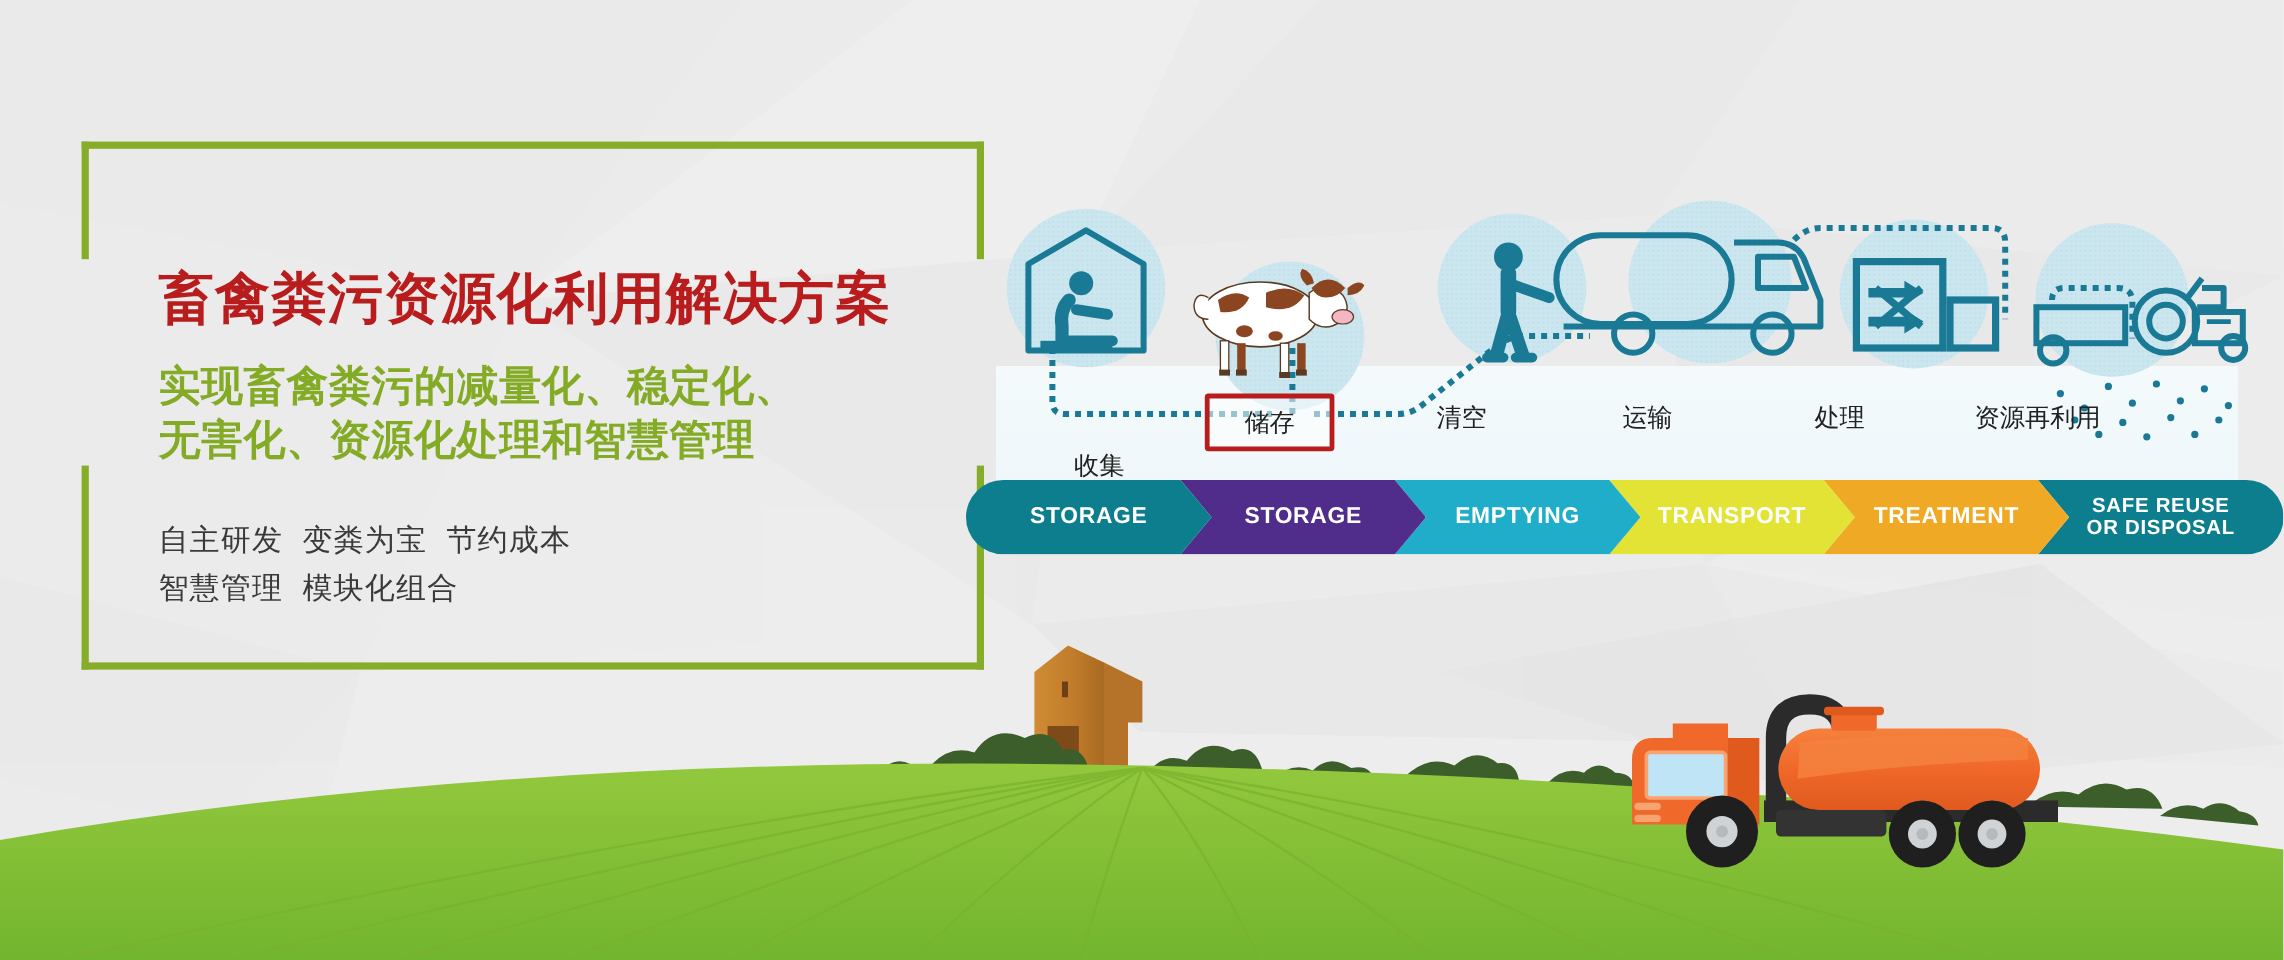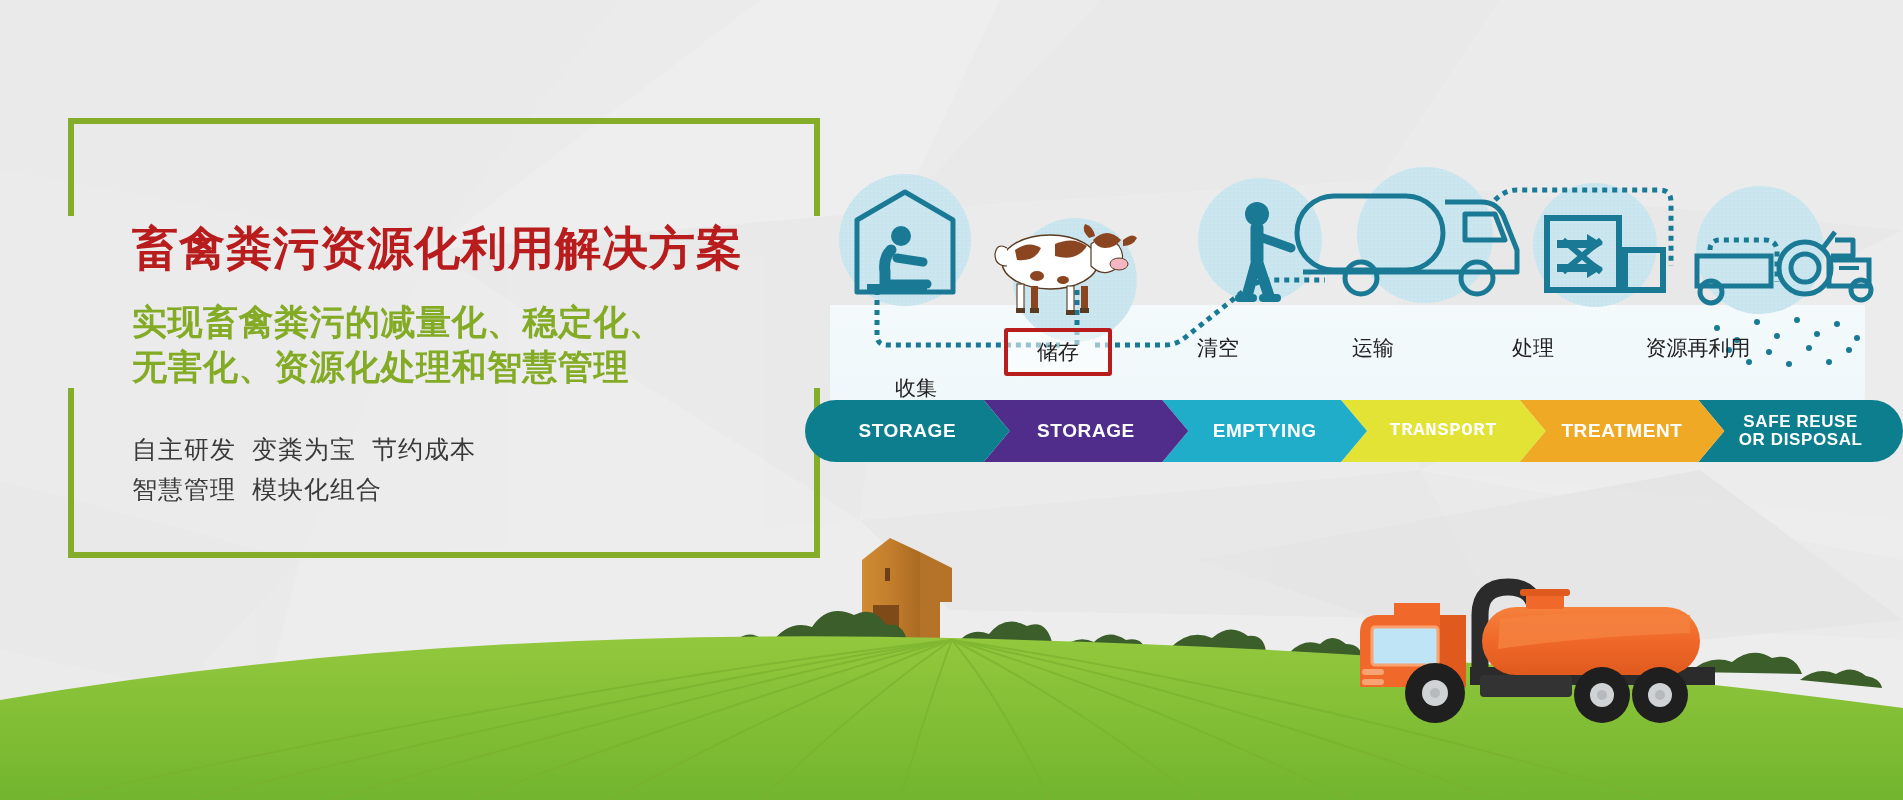--- a/index.html
+++ b/index.html
@@ -267,21 +267,21 @@
       <div class="chev" style="left: 0px; width: 204.667px; background: rgb(13, 126, 142); color: rgb(255, 255, 255); font-size: 19px; z-index: 6; border-top-left-radius: 31px; border-bottom-left-radius: 31px; clip-path: polygon(0px 0px, calc(100% - 26px) 0px, 100% 50%, calc(100% - 26px) 100%, 0px 100%);">
         <span style="white-space: pre-line;">STORAGE</span>
       </div>
       <div class="chev" style="left: 178.667px; width: 204.667px; background: rgb(80, 45, 138); color: rgb(255, 255, 255); font-size: 19px; z-index: 5; clip-path: polygon(0px 0px, calc(100% - 26px) 0px, 100% 50%, calc(100% - 26px) 100%, 0px 100%, 26px 50%);">
         <span style="white-space: pre-line;">STORAGE</span>
       </div>
       <div class="chev" style="left: 357.333px; width: 204.667px; background: rgb(31, 173, 201); color: rgb(255, 255, 255); font-size: 19px; z-index: 4; clip-path: polygon(0px 0px, calc(100% - 26px) 0px, 100% 50%, calc(100% - 26px) 100%, 0px 100%, 26px 50%);">
         <span style="white-space: pre-line;">EMPTYING</span>
       </div>
       <div class="chev" style="left: 536px; width: 204.667px; background: rgb(226, 227, 53); color: rgb(255, 255, 255); font-size: 19px; z-index: 3; clip-path: polygon(0px 0px, calc(100% - 26px) 0px, 100% 50%, calc(100% - 26px) 100%, 0px 100%, 26px 50%);">
-        <span style="white-space: pre-line; font-family: Liberation Mono, monospace;">TRANSPORT</span>
+        <span style="white-space: pre-line;">TRANSPORT</span>
       </div>
       <div class="chev" style="left: 714.667px; width: 204.667px; background: rgb(240, 169, 36); color: rgb(255, 255, 255); font-size: 19px; z-index: 2; clip-path: polygon(0px 0px, calc(100% - 26px) 0px, 100% 50%, calc(100% - 26px) 100%, 0px 100%, 26px 50%);">
         <span style="white-space: pre-line;">TREATMENT</span>
       </div>
       <div class="chev" style="left: 893.333px; width: 204.667px; background: rgb(13, 126, 142); color: rgb(255, 255, 255); font-size: 17px; z-index: 1; border-top-right-radius: 31px; border-bottom-right-radius: 31px; clip-path: polygon(0px 0px, 100% 0px, 100% 100%, 0px 100%, 26px 50%);">
         <span style="white-space: pre-line;">SAFE REUSE
 OR DISPOSAL</span>
       </div>
     </div>
 

